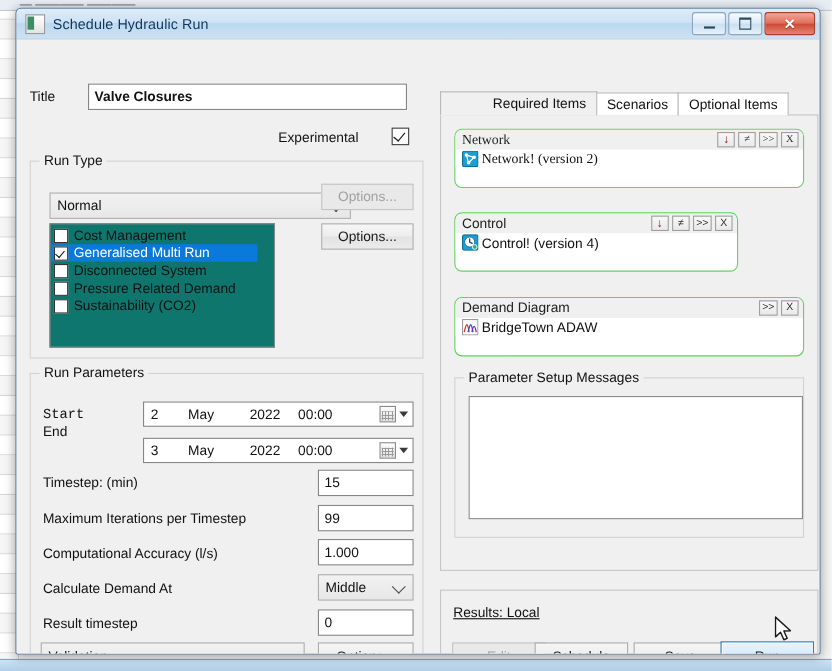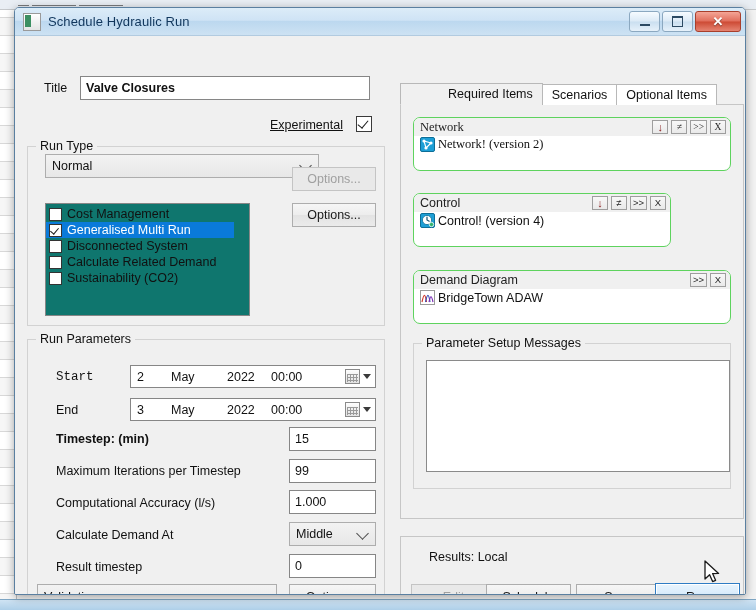--- a/index.html
+++ b/index.html
@@ -103,21 +103,21 @@
     line-height: 1;
   }
 
   #dialog-body {
     position: relative;
     height: 560px;
     background: #f0f0f0;
   }
 
   
-  .label { font-size: 12.5px; color: #111; margin-left: 17px; }
+  .label { font-size: 12.5px; color: #111; }
   .textbox {
     background: #ffffff;
     border: 1px solid #868686;
     box-sizing: border-box;
     font-size: 12.5px;
     color: #111;
     display: flex; align-items: center;
     padding-left: 5px;
   }
   .combobox {
@@ -404,49 +404,49 @@
         <div class="close-glyph">✕</div>
       </div>
     </div>
   </div>
 
   <div id="dialog-body">
 
     <div style="position:absolute;left:12px;top:45px;" class="label">Title</div>
     <div class="textbox" style="position:absolute;left:65px;top:40px;width:290px;height:24px;font-weight:bold;" placeholder="">Valve Closures</div>
 
-    <div style="position:absolute;left:238px;top:82px;text-decoration:underline;" class="label">Experimental</div>
+    <div style="position:absolute;left:238px;top:82px;" class="label">Experimental</div>
     <div id="experimental-box" style="position:absolute;left:341px;top:80px;"></div>
 
     <div class="groupbox" style="left:12px;top:110px;width:358px;height:180px;">
       <div class="gb-title">Run Type</div>
     </div>
 
-    <div class="combobox" style="position:absolute;left:30px;top:118px;width:274px;height:24px;">
+    <div class="combobox" style="position:absolute;left:30px;top:139px;width:274px;height:24px;">
       <span>Normal</span>
       <span class="chev"></span>
     </div>
     <div class="btn disabled" style="position:absolute;left:277px;top:131px;width:84px;height:24px;">Options...</div>
 
     <div id="runtype-list">
       <div class="cl-item">
         <span class="cl-box"></span>
         <span>Cost Management</span>
       </div>
       <div class="cl-item selected">
         <span class="cl-box checked"></span>
         <span>Generalised Multi Run</span>
       </div>
       <div class="cl-item">
         <span class="cl-box"></span>
         <span>Disconnected System</span>
       </div>
       <div class="cl-item">
         <span class="cl-box"></span>
-        <span>Calculate Related Demand</span>
+        <span>Pressure Related Demand</span>
       </div>
       <div class="cl-item">
         <span class="cl-box"></span>
         <span>Sustainability (CO2)</span>
       </div>
     </div>
     <div class="btn" style="position:absolute;left:277px;top:167px;width:84px;height:24px;">Options...</div>
 
     <div class="groupbox" style="left:12px;top:303px;width:358px;height:279px;">
       <div class="gb-title">Run Parameters</div>
@@ -457,33 +457,33 @@
       <span class="dpart" style="width:34px;padding-left:6px;">2</span>
       <span class="dpart" style="width:56px;">May</span>
       <span class="dpart" style="width:44px;">2022</span>
       <span class="dpart">00:00</span>
       <span class="cal-btn">
         <span class="cal-glyph"></span>
         <span class="cal-caret"></span>
       </span>
     </div>
 
-    <div style="position:absolute;left:24px;top:367px;" class="label">End</div>
+    <div style="position:absolute;left:24px;top:349px;" class="label">End</div>
     <div class="datefield" style="position:absolute;left:115px;top:362px;width:246px;">
       <span class="dpart" style="width:34px;padding-left:6px;">3</span>
       <span class="dpart" style="width:56px;">May</span>
       <span class="dpart" style="width:44px;">2022</span>
       <span class="dpart">00:00</span>
       <span class="cal-btn">
         <span class="cal-glyph"></span>
         <span class="cal-caret"></span>
       </span>
     </div>
 
-    <div style="position:absolute;left:24px;top:396px;font-weight:bold;" class="label">Timestep: (min)</div>
+    <div style="position:absolute;left:24px;top:396px;" class="label">Timestep: (min)</div>
     <div class="textbox" style="position:absolute;left:274px;top:391px;width:87px;height:24px;">15</div>
 
     <div style="position:absolute;left:24px;top:428px;" class="label">Maximum Iterations per Timestep</div>
     <div class="textbox" style="position:absolute;left:274px;top:423px;width:87px;height:24px;">99</div>
 
     <div style="position:absolute;left:24px;top:460px;" class="label">Computational Accuracy (l/s)</div>
     <div class="textbox" style="position:absolute;left:274px;top:454px;width:87px;height:24px;">1.000</div>
 
     <div style="position:absolute;left:24px;top:492px;" class="label">Calculate Demand At</div>
     <div class="combobox" style="position:absolute;left:274px;top:486px;width:87px;height:24px;">
@@ -576,21 +576,21 @@
         </div>
       </div>
 
       <div class="groupbox" style="left:12px;top:238px;width:318px;height:146px;">
         <div class="gb-title">Parameter Setup Messages</div>
         <div id="msgbox"></div>
       </div>
     </div>
 
     <div class="groupbox" style="left:385px;top:500px;width:344px;height:73px;border:1px solid #c6c6c6;"></div>
-    <div style="position:absolute;left:397px;top:514px;" class="label">Results: Local</div>
+    <div style="position:absolute;left:397px;top:514px;text-decoration:underline;" class="label">Results: Local</div>
 
     <div class="btn disabled" style="position:absolute;left:396px;top:548px;width:85px;height:25px;">Edit</div>
     <div class="btn" style="position:absolute;left:471px;top:548px;width:85px;height:25px;">Schedule</div>
     <div class="btn" style="position:absolute;left:561px;top:548px;width:85px;height:25px;">Save</div>
     <div class="btn default" style="position:absolute;left:640px;top:547px;width:85px;height:27px;">Run</div>
 
   </div>
 </div>
 
 <div id="cursor">

